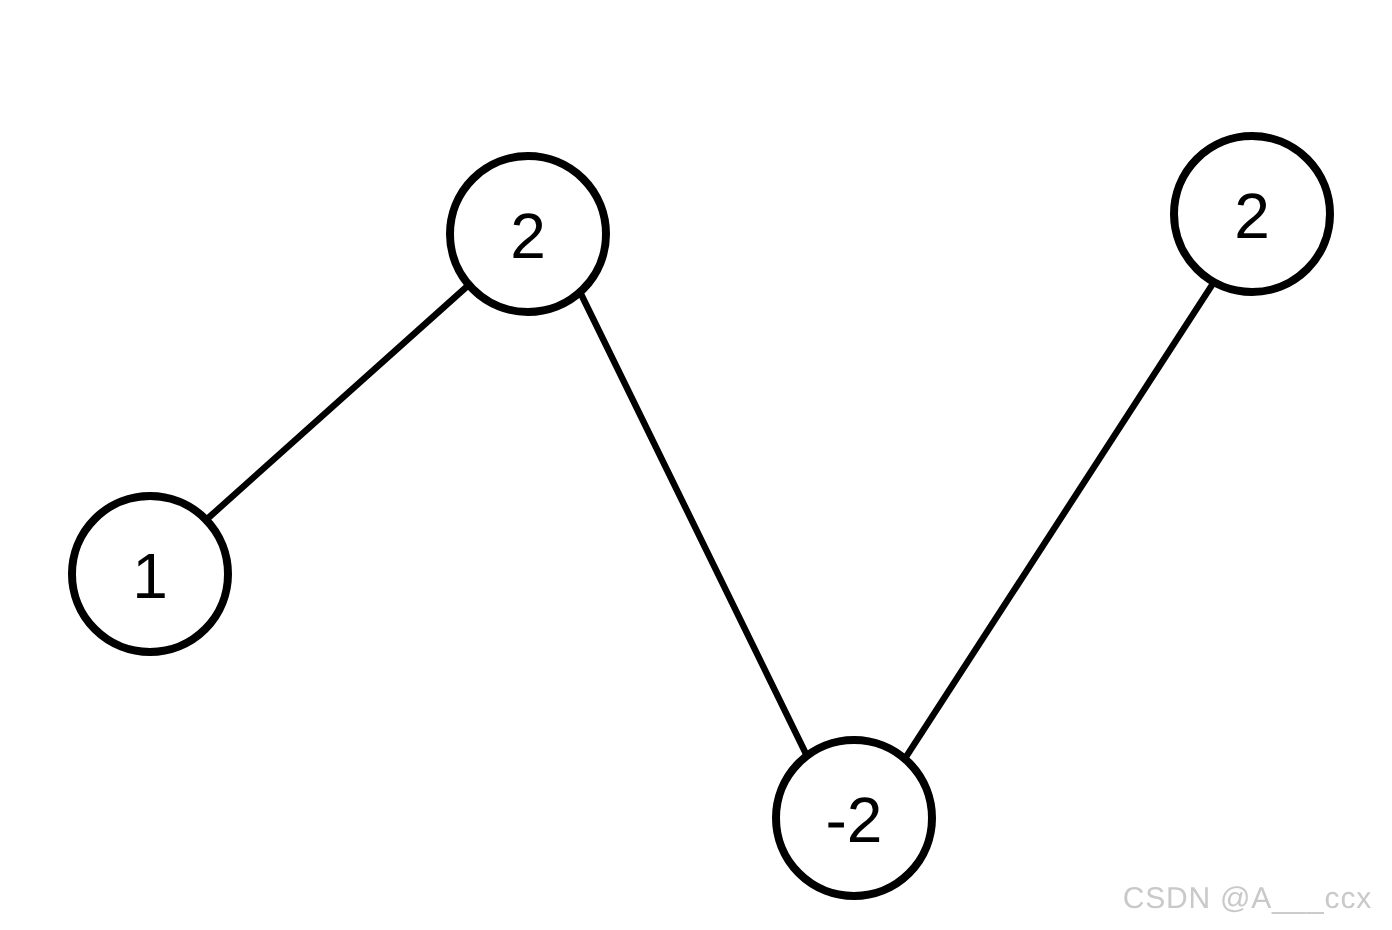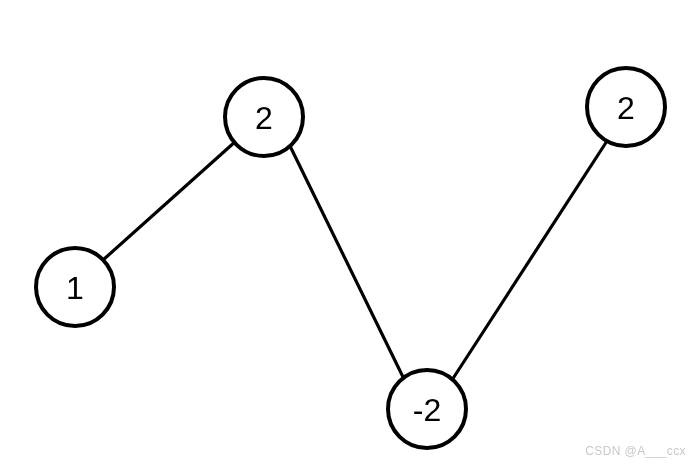--- a/index.html
+++ b/index.html
@@ -39,21 +39,21 @@
     fill: #000000;
     text-anchor: middle;
     dominant-baseline: central;
     font-weight: 400;
   }
   .watermark {
     position: absolute;
     right: 10px;
     bottom: 7px;
     font-family: "Liberation Sans", sans-serif;
-    font-size: 12px;
+    font-size: 15px;
     color: #c9c9c9;
     letter-spacing: 0.4px;
     white-space: nowrap;
     user-select: none;
   }
 </style>
 </head>
 <body style="background: rgb(255, 255, 255);">
 
 <svg id="graph-canvas" viewBox="0 0 696 465">

